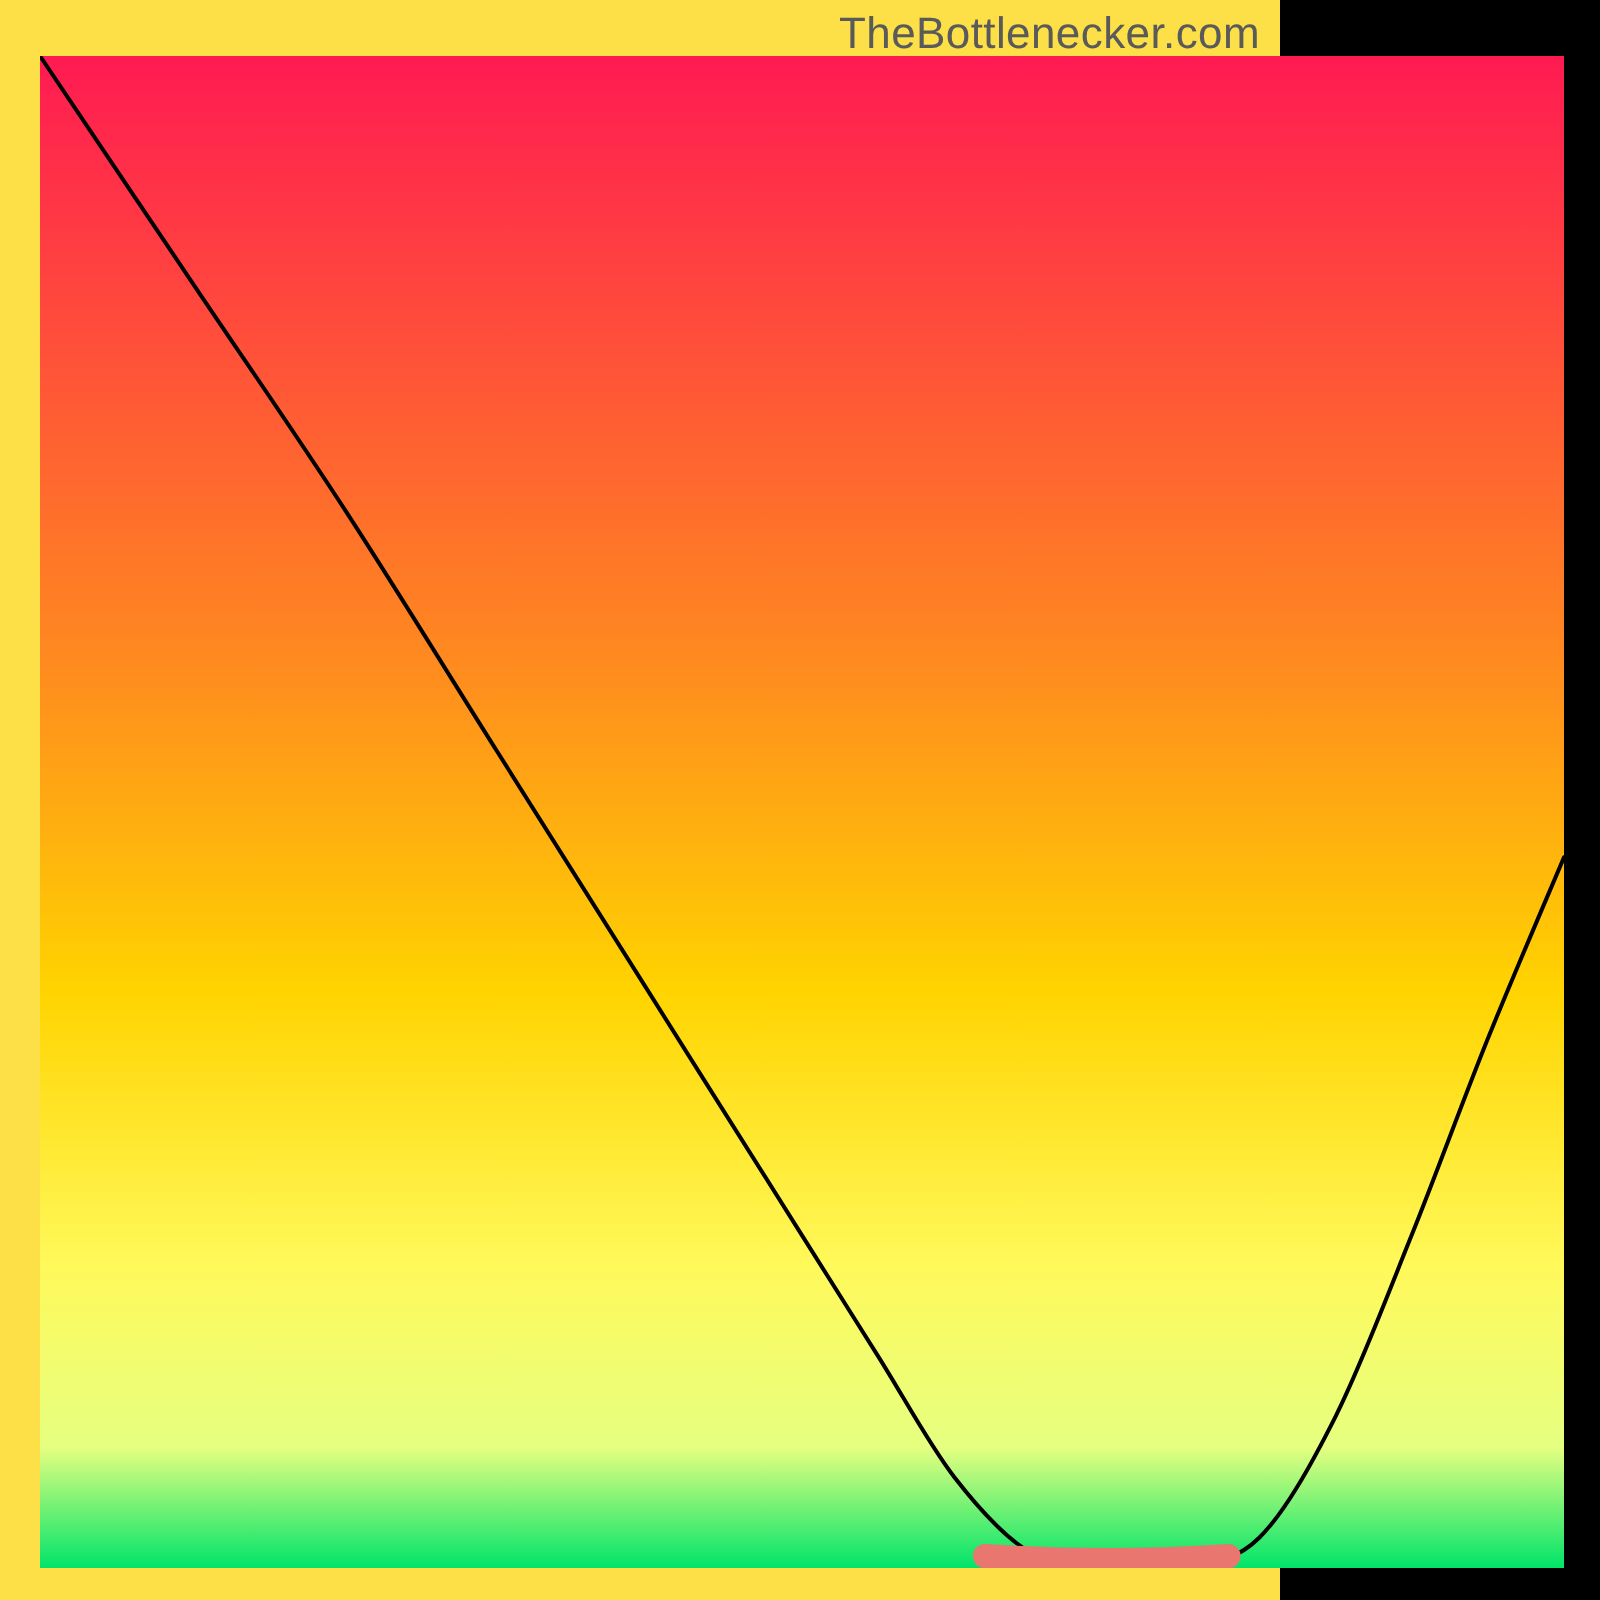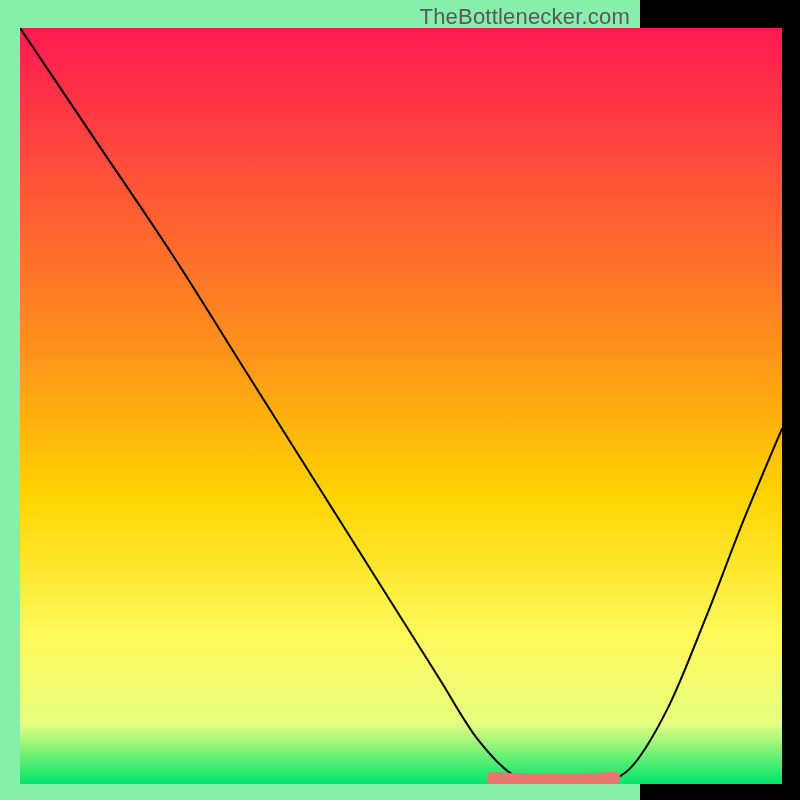--- a/index.html
+++ b/index.html
@@ -8,21 +8,21 @@
     width: 800px;
     height: 800px;
     background: #000;
     font-family: Arial, Helvetica, sans-serif;
     overflow: hidden;
   }
   .frame {
     position: relative;
     width: 640px;
     height: 800px;
-    background: #86efac;
+    background: #fde047;
   }
   .watermark {
     position: absolute;
     top: 4px;
     right: 10px;
     color: #5a5a5a;
     font-size: 22px;
     font-weight: 400;
     letter-spacing: 0.2px;
     z-index: 5;

